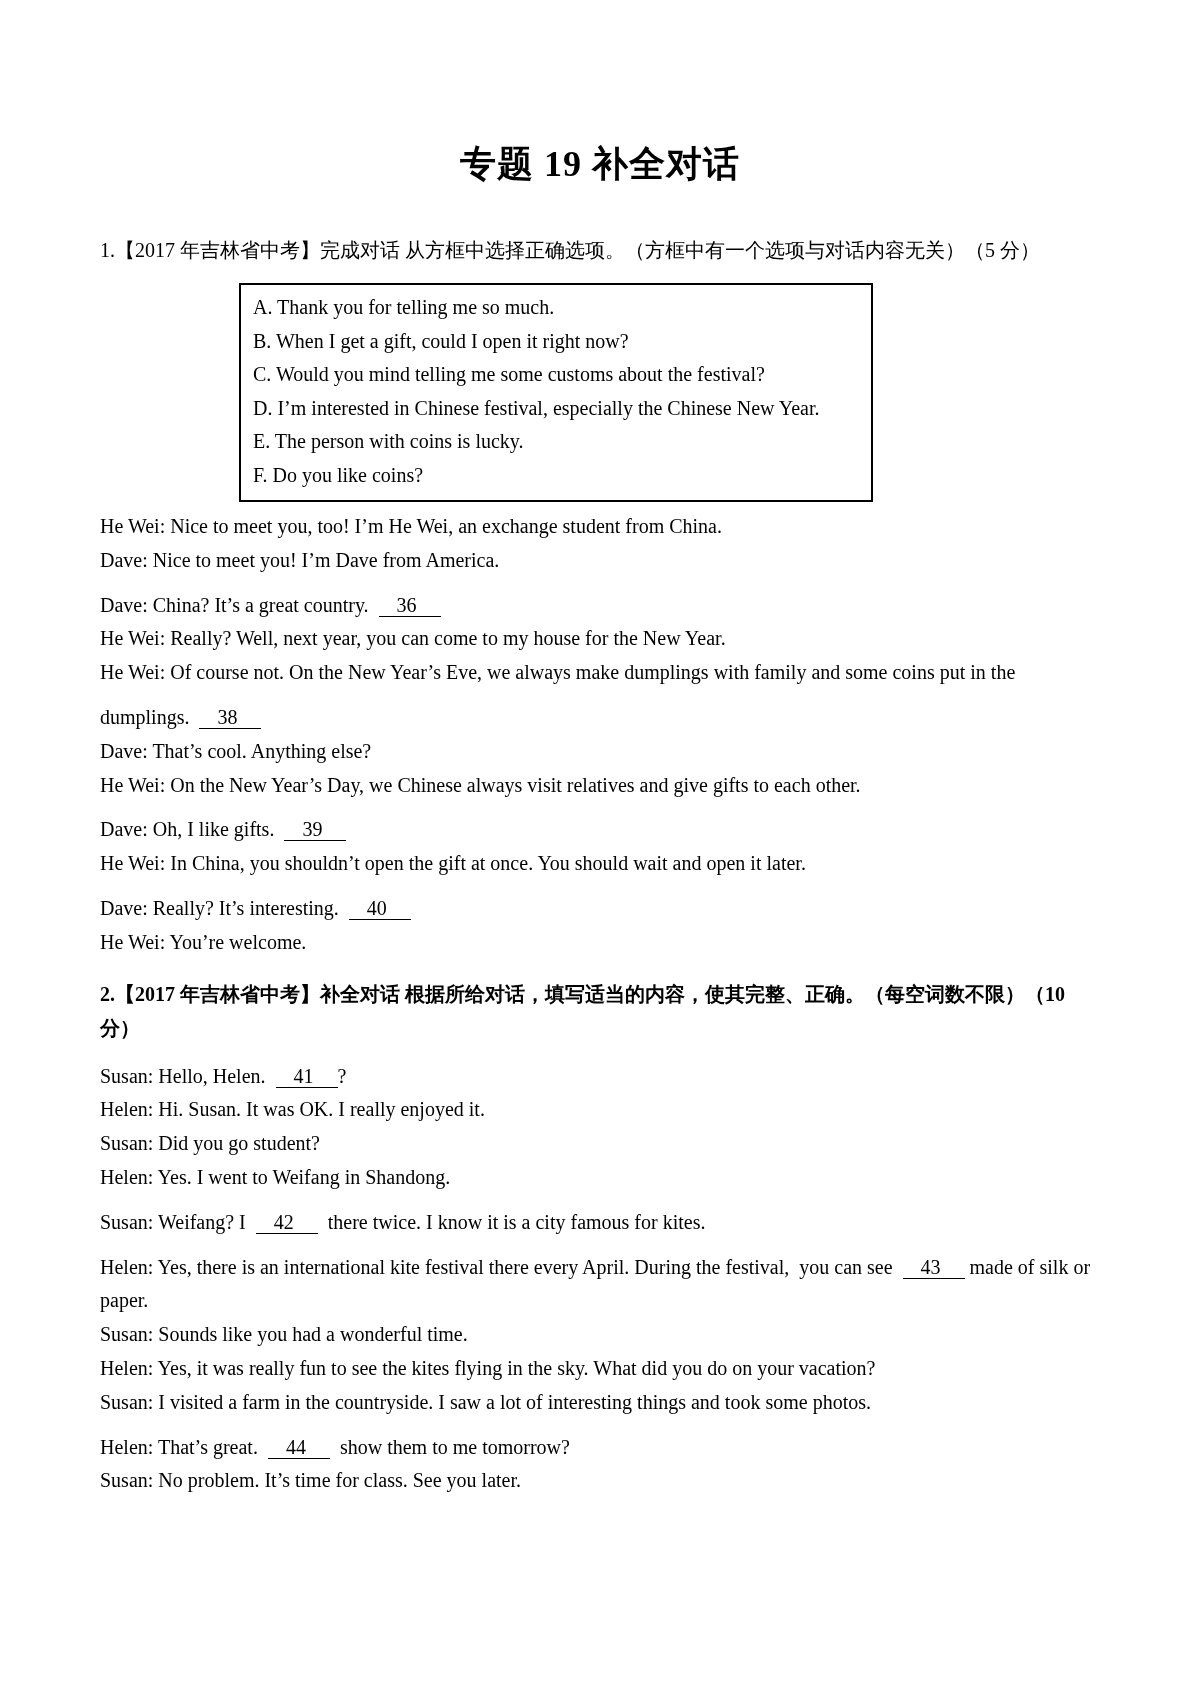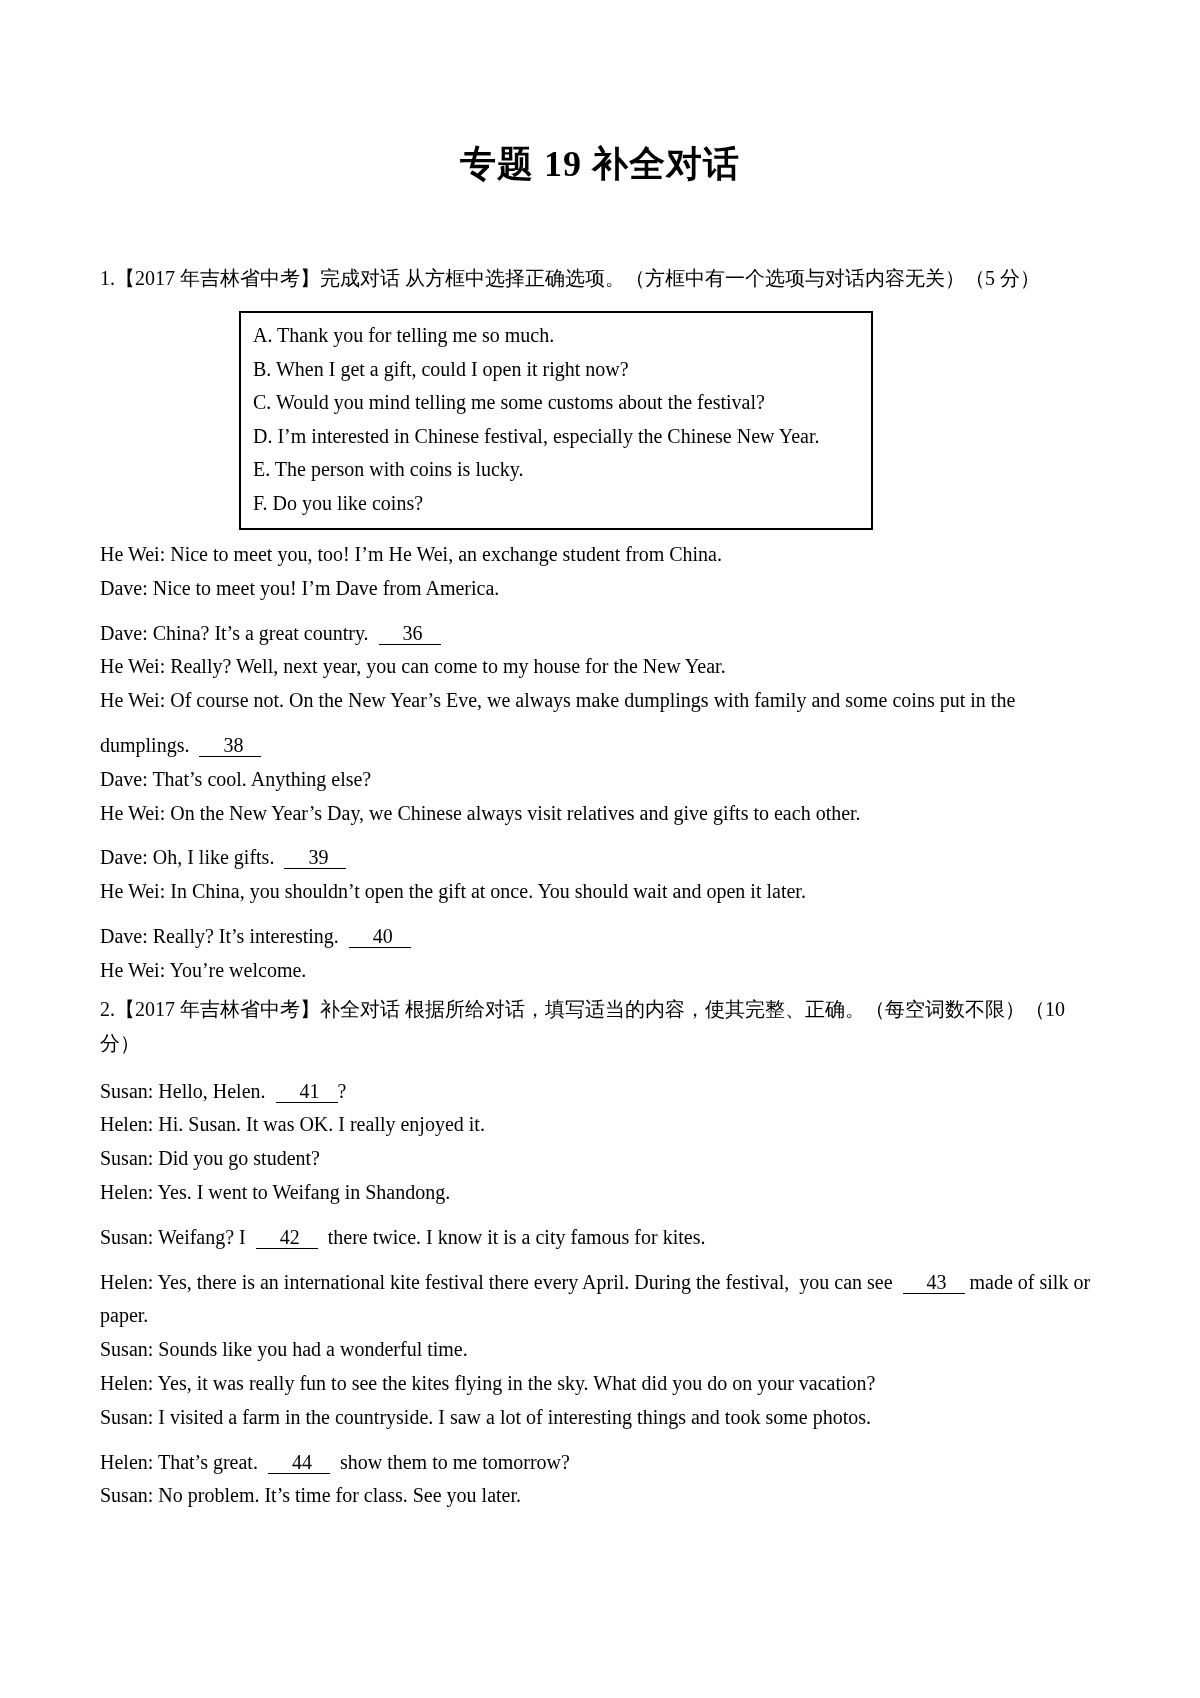--- a/index.html
+++ b/index.html
@@ -19,28 +19,29 @@
     padding: 0 100px;
   }
   .title {
     padding-top: 140px;
     text-align: center;
     font-size: 36px;
     font-weight: bold;
     letter-spacing: 1px;
   }
   .intro {
-    margin-top: 72px;
+    margin-top: 44px;
     line-height: 34px;
     white-space: pre-wrap;
   }
   .intro2 {
-    margin-top: 4px;
+    margin-top: 17px;
     line-height: 34px;
     white-space: pre-wrap;
+    font-weight: bold;
   }
   .options-box {
     margin: 16px 0 0 139px;
     width: 634px;
     border: 2px solid #000;
     padding: 6px 18px 8px 12px;
   }
   .option {
     line-height: 33.5px;
     white-space: pre-wrap;
@@ -49,21 +50,21 @@
   .dialogue-2 { margin-top: 4px; }
   .line {
     line-height: 33.8px;
     white-space: pre-wrap;
   }
   .blank {
     display: inline-block;
     min-width: 62px;
     padding: 0 18px;
     border-bottom: 1px solid #000;
-    text-align: right;
+    text-align: left;
     line-height: 1.1;
     vertical-align: baseline;
     margin-top: 16px;
   }
 </style>
 </head>
 <body>
 
 <div class="page">
 

